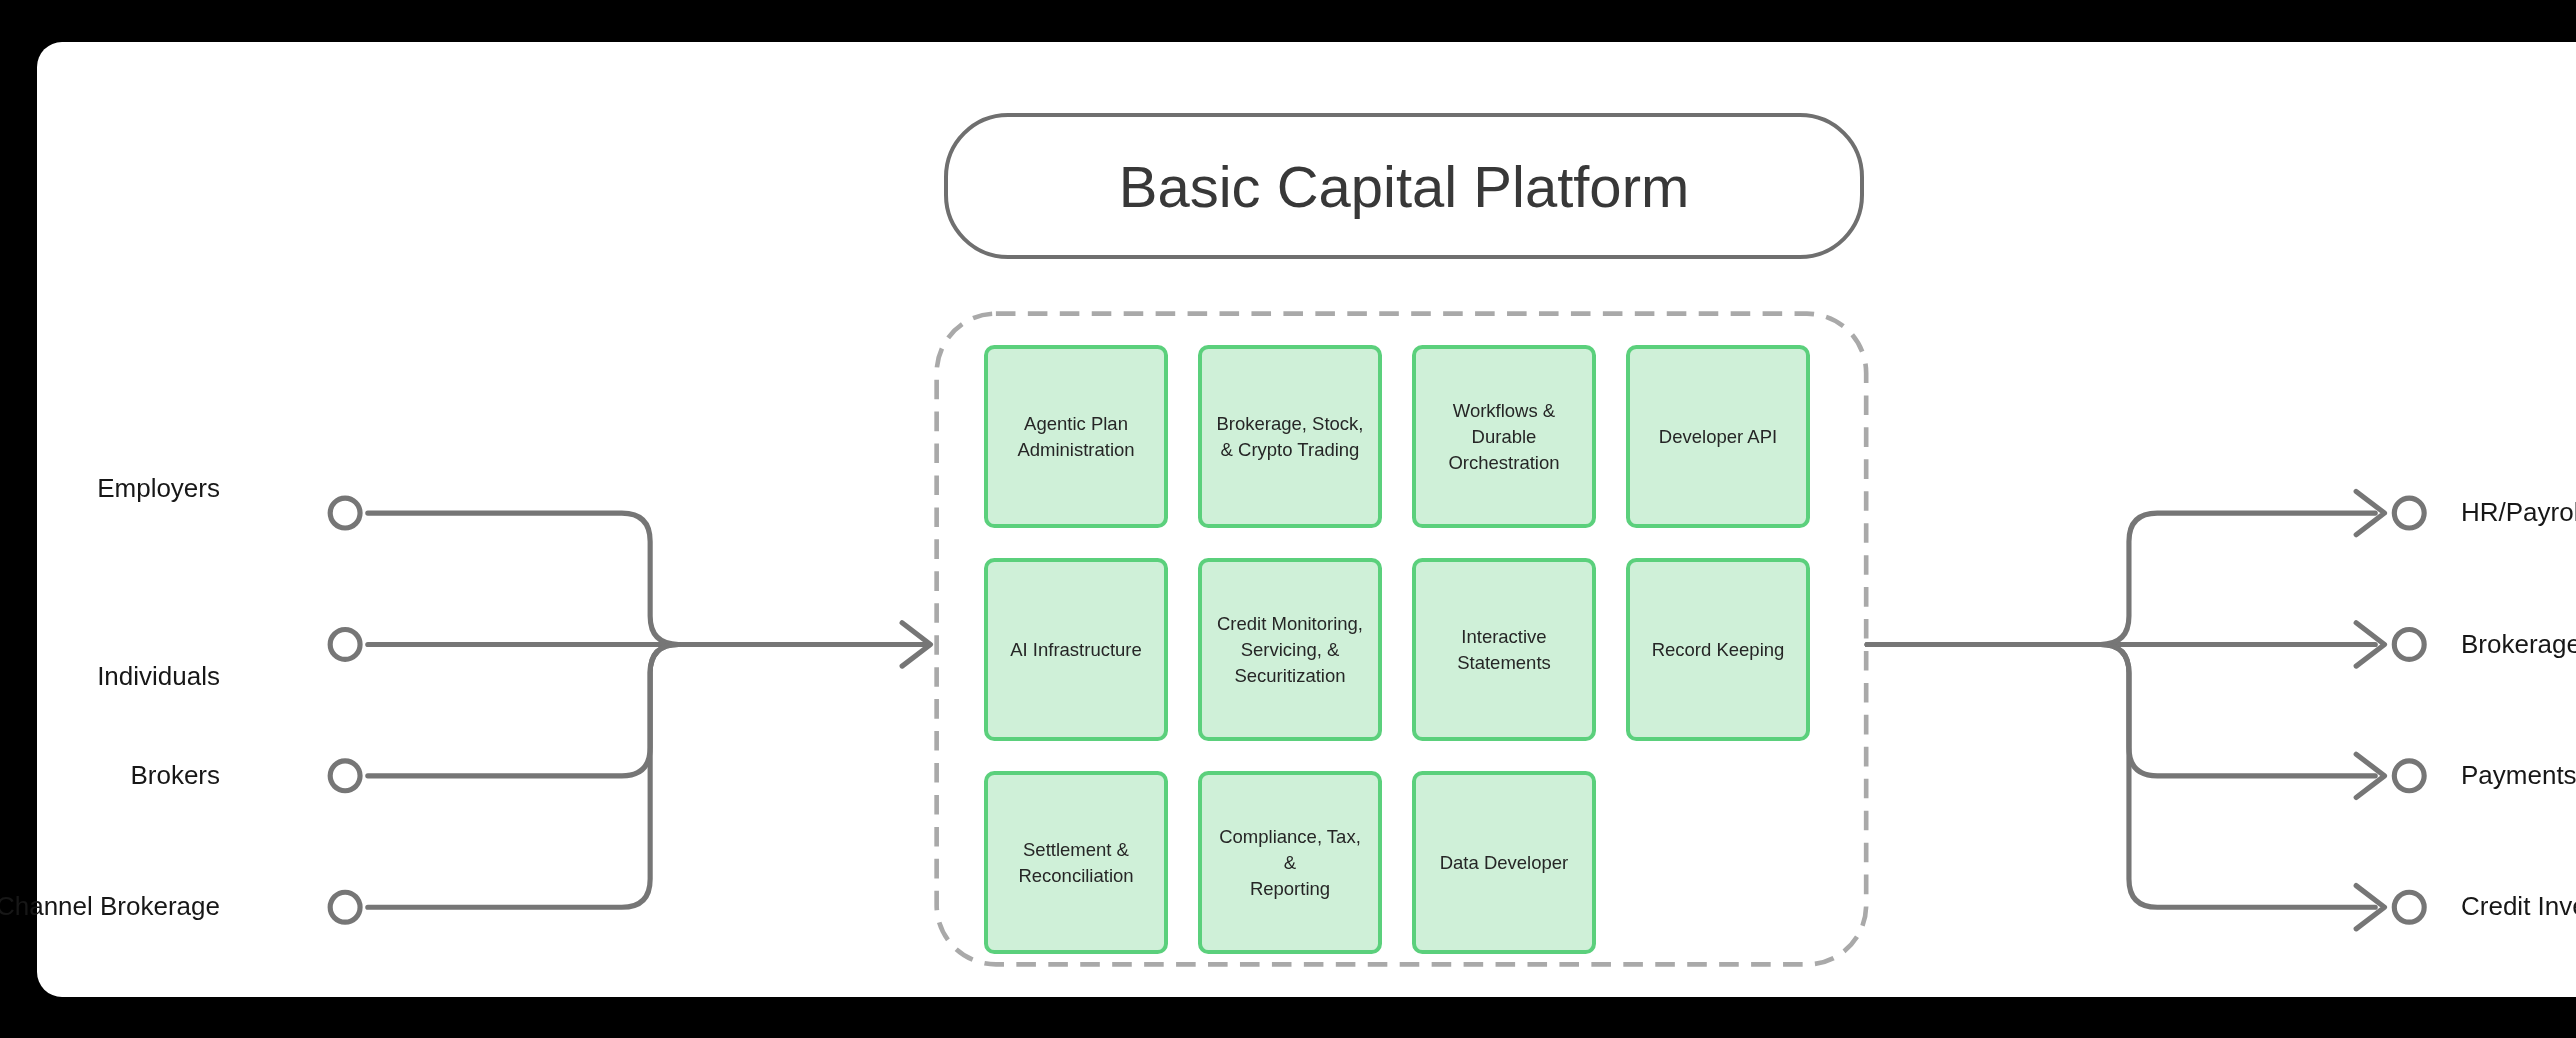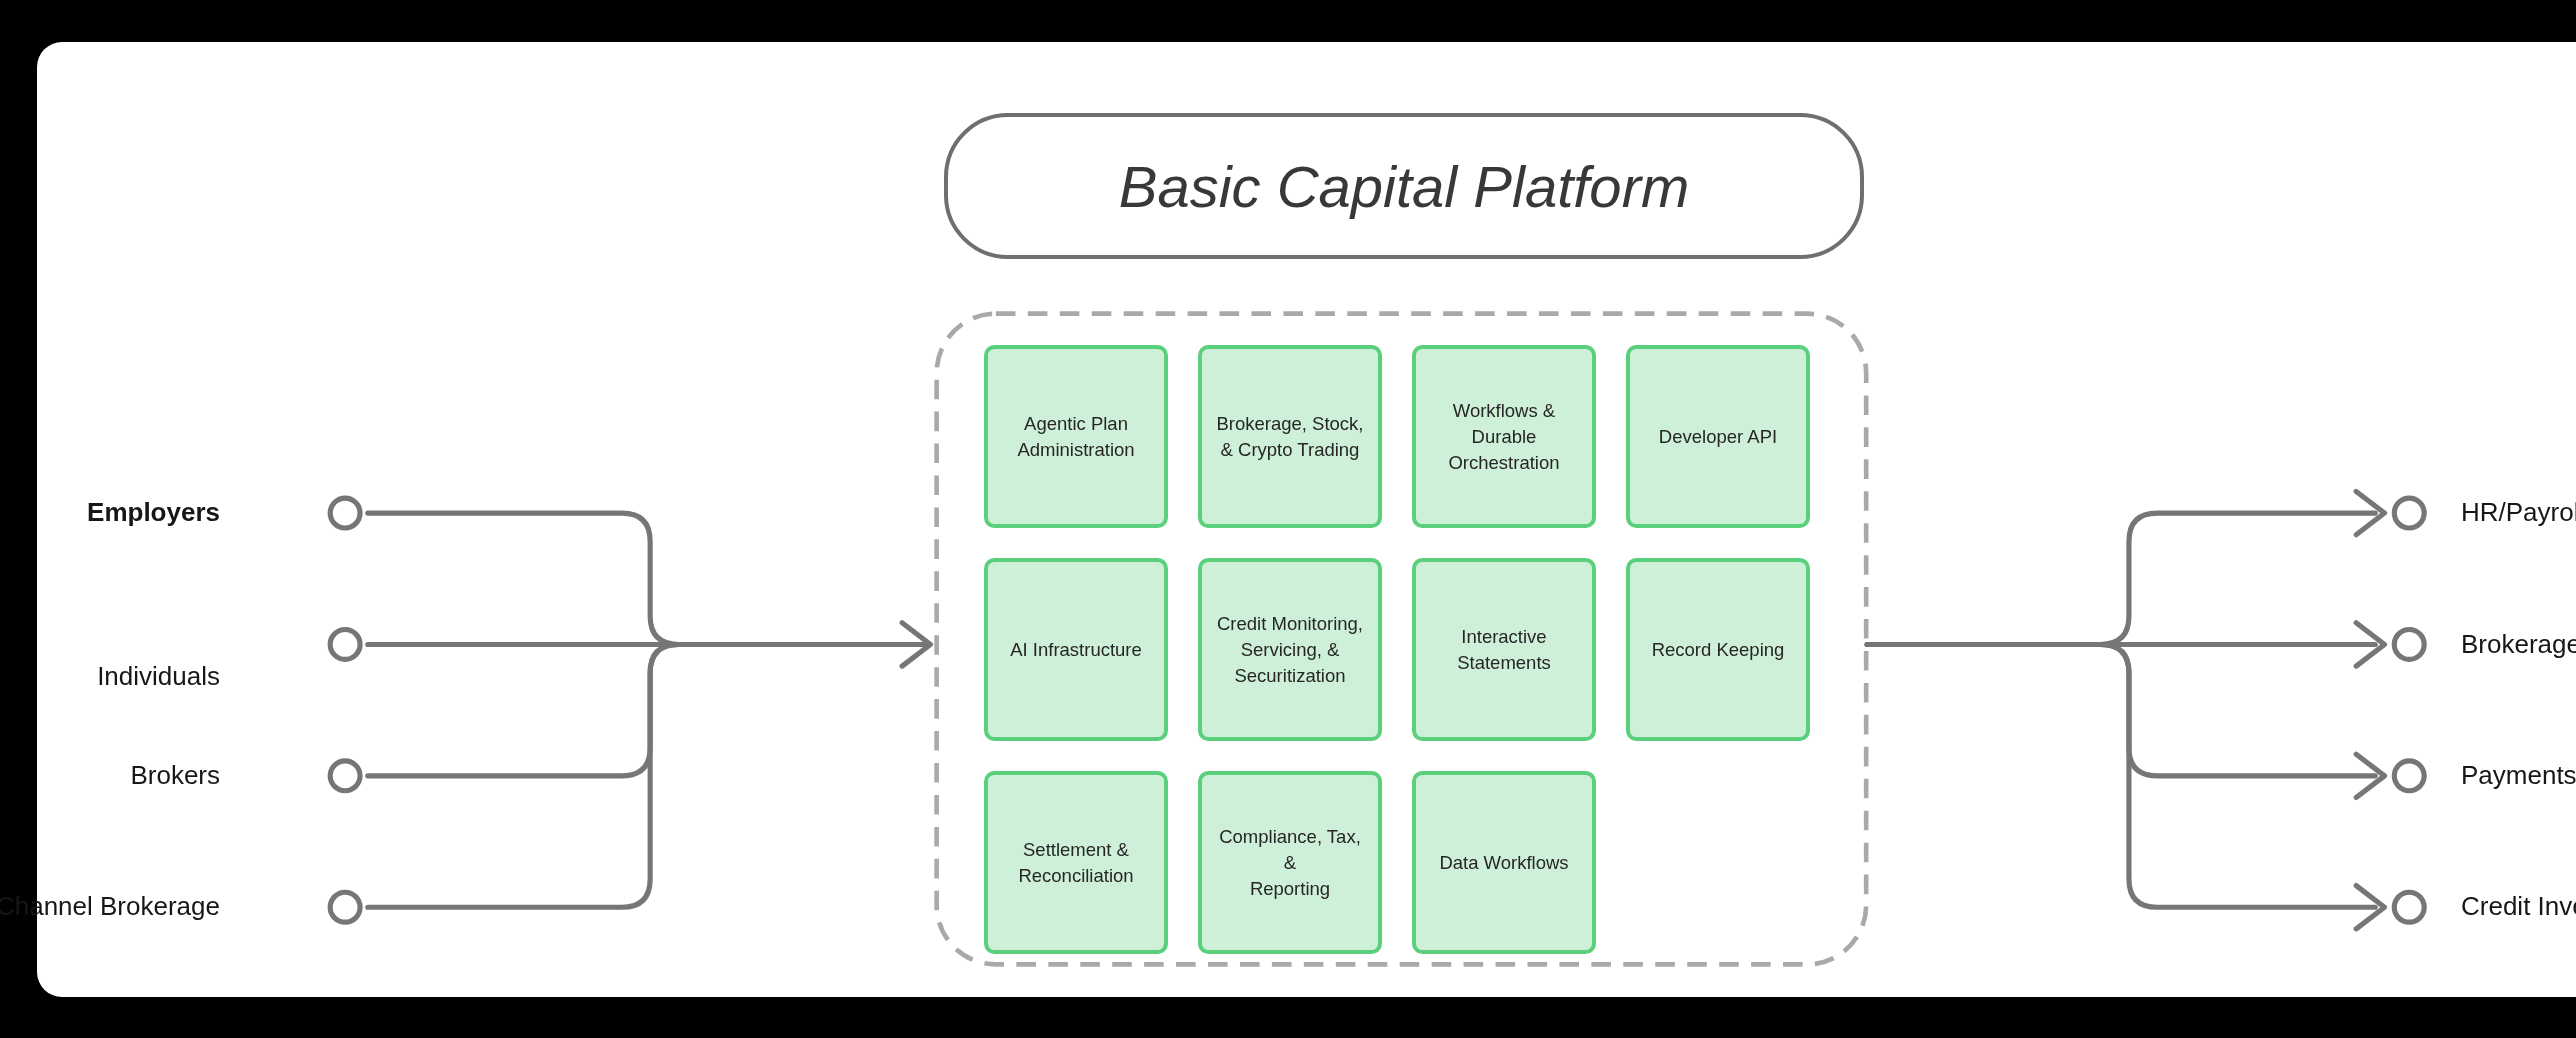--- a/index.html
+++ b/index.html
@@ -26,21 +26,21 @@
     background:var(--card-bg);border-radius:25px;
   }
   .title-pill{
     position:absolute;left:907px;top:71px;width:920px;height:146px;
     border:4.6px solid var(--pill-border);border-radius:64px;
     box-sizing:border-box;
     display:flex;align-items:center;justify-content:center;
   }
   .title-pill span{
     font-size:58px;font-weight:500;color:var(--title-color);
-    letter-spacing:0px;white-space:nowrap;font-style:italic;
+    letter-spacing:0px;white-space:nowrap;
   }
   svg.connectors{position:absolute;left:0;top:0;width:2803px;height:1039px;}
   .line{fill:none;stroke:var(--connector);stroke-width:10;stroke-linecap:round;stroke-linejoin:round;}
   .dash-rect{fill:none;stroke:var(--dashed-border);stroke-width:9;stroke-dasharray:38 24;}
   .port-circle{fill:#ffffff;stroke:var(--connector);stroke-width:10;}
   .grid{
     position:absolute;left:947px;top:303px;width:827px;height:597px;
     display:grid;grid-template-columns:repeat(4,184px);grid-auto-rows:183px;
     column-gap:30px;row-gap:23px;gap:30px;
   }
@@ -134,25 +134,25 @@
       </div>
     <div class="module">
         <div class="module-label">Settlement &amp;
 Reconciliation</div>
       </div>
     <div class="module">
         <div class="module-label">Compliance, Tax, &amp;
 Reporting</div>
       </div>
     <div class="module">
-        <div class="module-label">Data Workflows</div>
+        <div class="module-label">Data Developer</div>
       </div>
   </div>
 
-  <div class="port-label left" style="right:2545px;top:450px;font-weight:bold;">Employers</div>
+  <div class="port-label left" style="right:2545px;top:426px;">Employers</div>
   <div class="port-label left" style="right:2545px;top:582px;margin-top:32px;">Individuals</div>
   <div class="port-label left" style="right:2545px;top:713px;text-align:right;">Brokers</div>
   <div class="port-label left" style="right:2545px;top:844px;">Channel Brokerage</div>
 
   <div class="port-label" style="left:2424px;top:450px;">HR/Payroll Systems</div>
   <div class="port-label" style="left:2424px;top:582px;">Brokerage Providers</div>
   <div class="port-label" style="left:2424px;top:713px;">Payments Settlement Rails</div>
   <div class="port-label" style="left:2424px;top:844px;">Credit Investors</div>
 
 </div>

